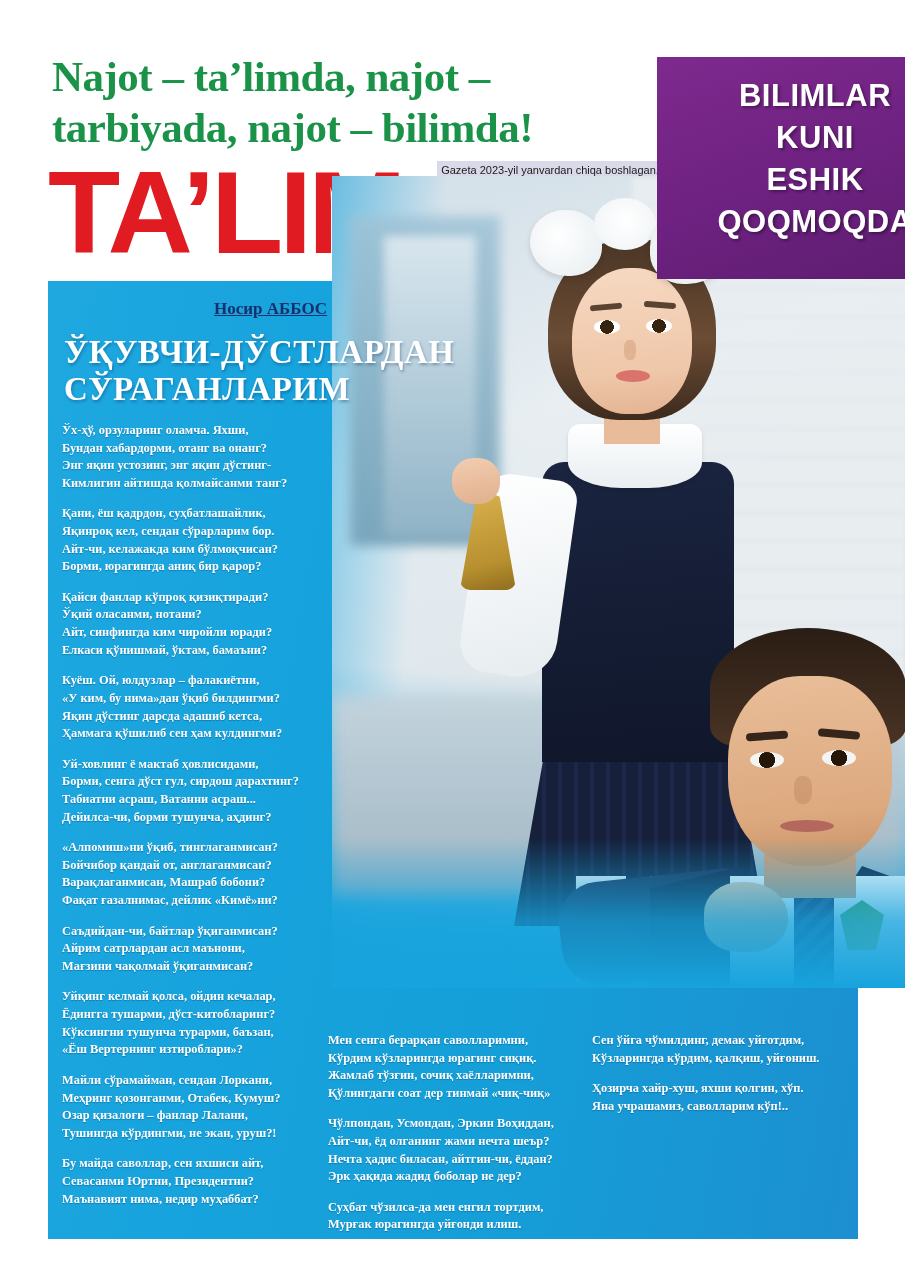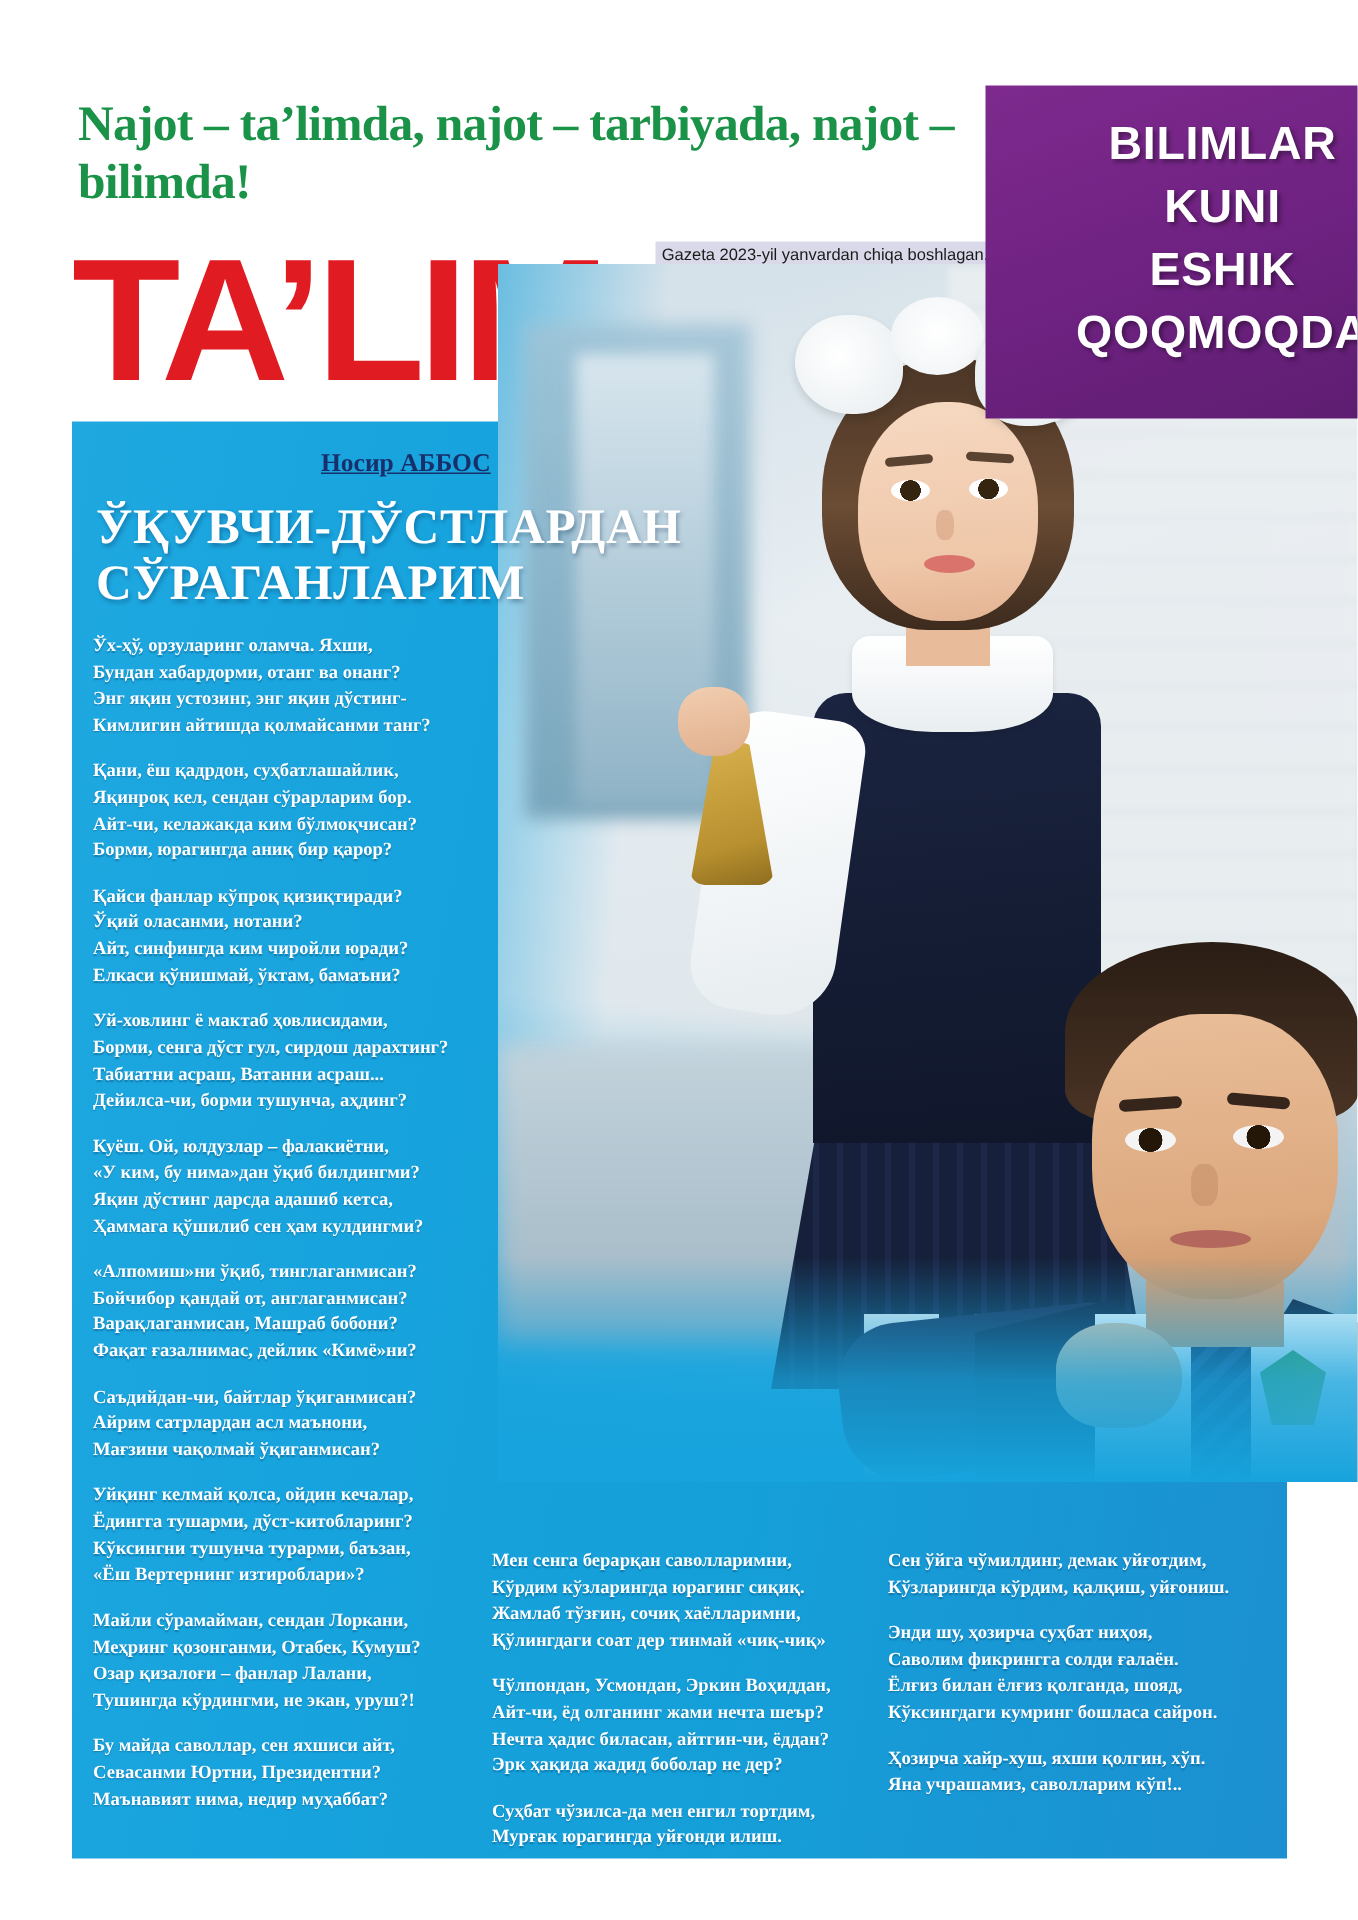--- a/index.html
+++ b/index.html
@@ -23,24 +23,23 @@
 
   
   .slogan {
     position: absolute;
     left: 52px;
     top: 52px;
     width: 600px;
     color: #1a9247;
     font-family: "Liberation Serif", serif;
     font-weight: bold;
-    font-size: 33px;
+    font-size: 43px;
     line-height: 1.18;
     letter-spacing: -0.5px;
-    margin-top: 12px;
   }
 
   
   .promo {
     position: absolute;
     left: 657px;
     top: 57px;
     width: 244px;
     height: 222px;
     background: linear-gradient(160deg, #7e2a8e 0%, #6d2180 55%, #5d1d70 100%);
@@ -475,32 +474,32 @@
         <div class="line">Айт-чи, келажакда ким бўлмоқчисан?</div>
         <div class="line">Борми, юрагингда аниқ бир қарор?</div>
       </div>
       <div class="stanza">
         <div class="line">Қайси фанлар кўпроқ қизиқтиради?</div>
         <div class="line">Ўқий оласанми, нотани?</div>
         <div class="line">Айт, синфингда ким чиройли юради?</div>
         <div class="line">Елкаси қўнишмай, ўктам, бамаъни?</div>
       </div>
       <div class="stanza">
+        <div class="line">Куёш. Ой, юлдузлар – фалакиётни,</div>
+        <div class="line">«У ким, бу нима»дан ўқиб билдингми?</div>
+        <div class="line">Яқин дўстинг дарсда адашиб кетса,</div>
+        <div class="line">Ҳаммага қўшилиб сен ҳам кулдингми?</div>
+      </div>
+      <div class="stanza">
         <div class="line">Уй-ховлинг  ё мактаб ҳовлисидами,</div>
         <div class="line">Борми, сенга дўст гул, сирдош дарахтинг?</div>
         <div class="line">Табиатни асраш, Ватанни асраш...</div>
         <div class="line">Дейилса-чи, борми тушунча, аҳдинг?</div>
       </div>
       <div class="stanza">
-        <div class="line">Куёш. Ой, юлдузлар – фалакиётни,</div>
-        <div class="line">«У ким, бу нима»дан ўқиб билдингми?</div>
-        <div class="line">Яқин дўстинг дарсда адашиб кетса,</div>
-        <div class="line">Ҳаммага қўшилиб сен ҳам кулдингми?</div>
-      </div>
-      <div class="stanza">
         <div class="line">«Алпомиш»ни ўқиб, тинглаганмисан?</div>
         <div class="line">Бойчибор қандай от,  англаганмисан?</div>
         <div class="line">Варақлаганмисан, Машраб бобони?</div>
         <div class="line">Фақат ғазалнимас,  дейлик «Кимё»ни?</div>
       </div>
       <div class="stanza">
         <div class="line">Саъдийдан-чи,  байтлар ўқиганмисан?</div>
         <div class="line">Айрим сатрлардан асл маънони,</div>
         <div class="line">Мағзини чақолмай ўқиганмисан?</div>
       </div>
@@ -539,24 +538,18 @@
         <div class="line">Суҳбат чўзилса-да мен енгил тортдим,</div>
         <div class="line">Мурғак юрагингда уйғонди илиш.</div>
       </div>
     </div>
   <div class="poem-col col-3">
       <div class="stanza">
         <div class="line">Сен ўйга чўмилдинг, демак уйғотдим,</div>
         <div class="line">Кўзларингда кўрдим, қалқиш, уйғониш.</div>
       </div>
       <div class="stanza">
-        <div class="line">Энди шу, ҳозирча суҳбат ниҳоя,</div>
-        <div class="line">Саволим фикрингга солди ғалаён.</div>
-        <div class="line">Ёлғиз билан ёлғиз қолганда, шояд,</div>
-        <div class="line">Кўксингдаги  кумринг бошласа сайрон.</div>
-      </div>
-      <div class="stanza">
         <div class="line">Ҳозирча хайр-хуш,  яхши қолгин, хўп.</div>
         <div class="line">Яна учрашамиз, саволларим кўп!..</div>
       </div>
     </div>
 
 </div>
 
 </body></html>

